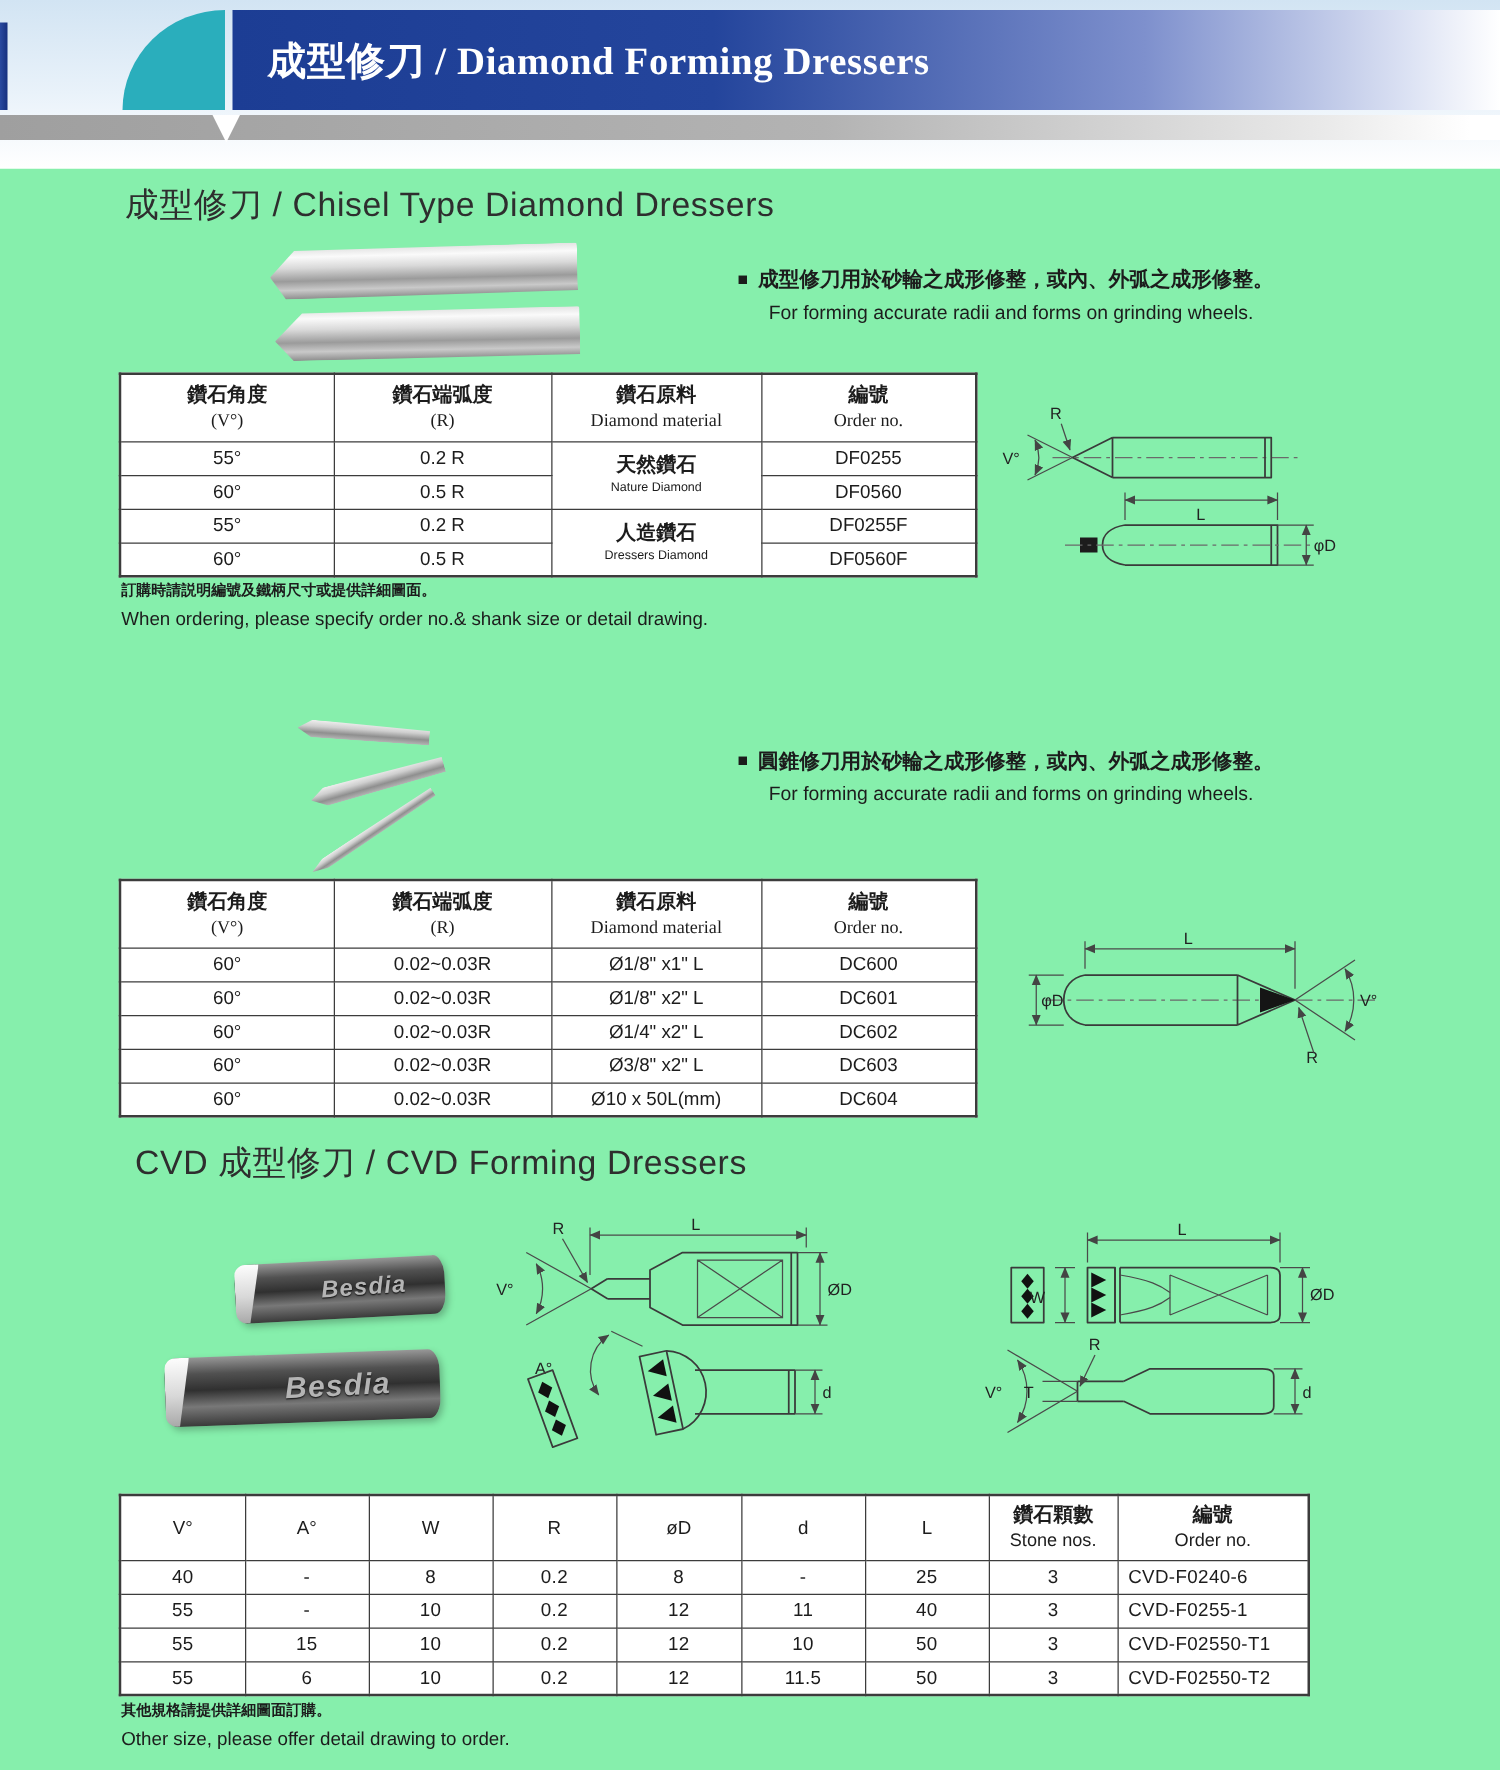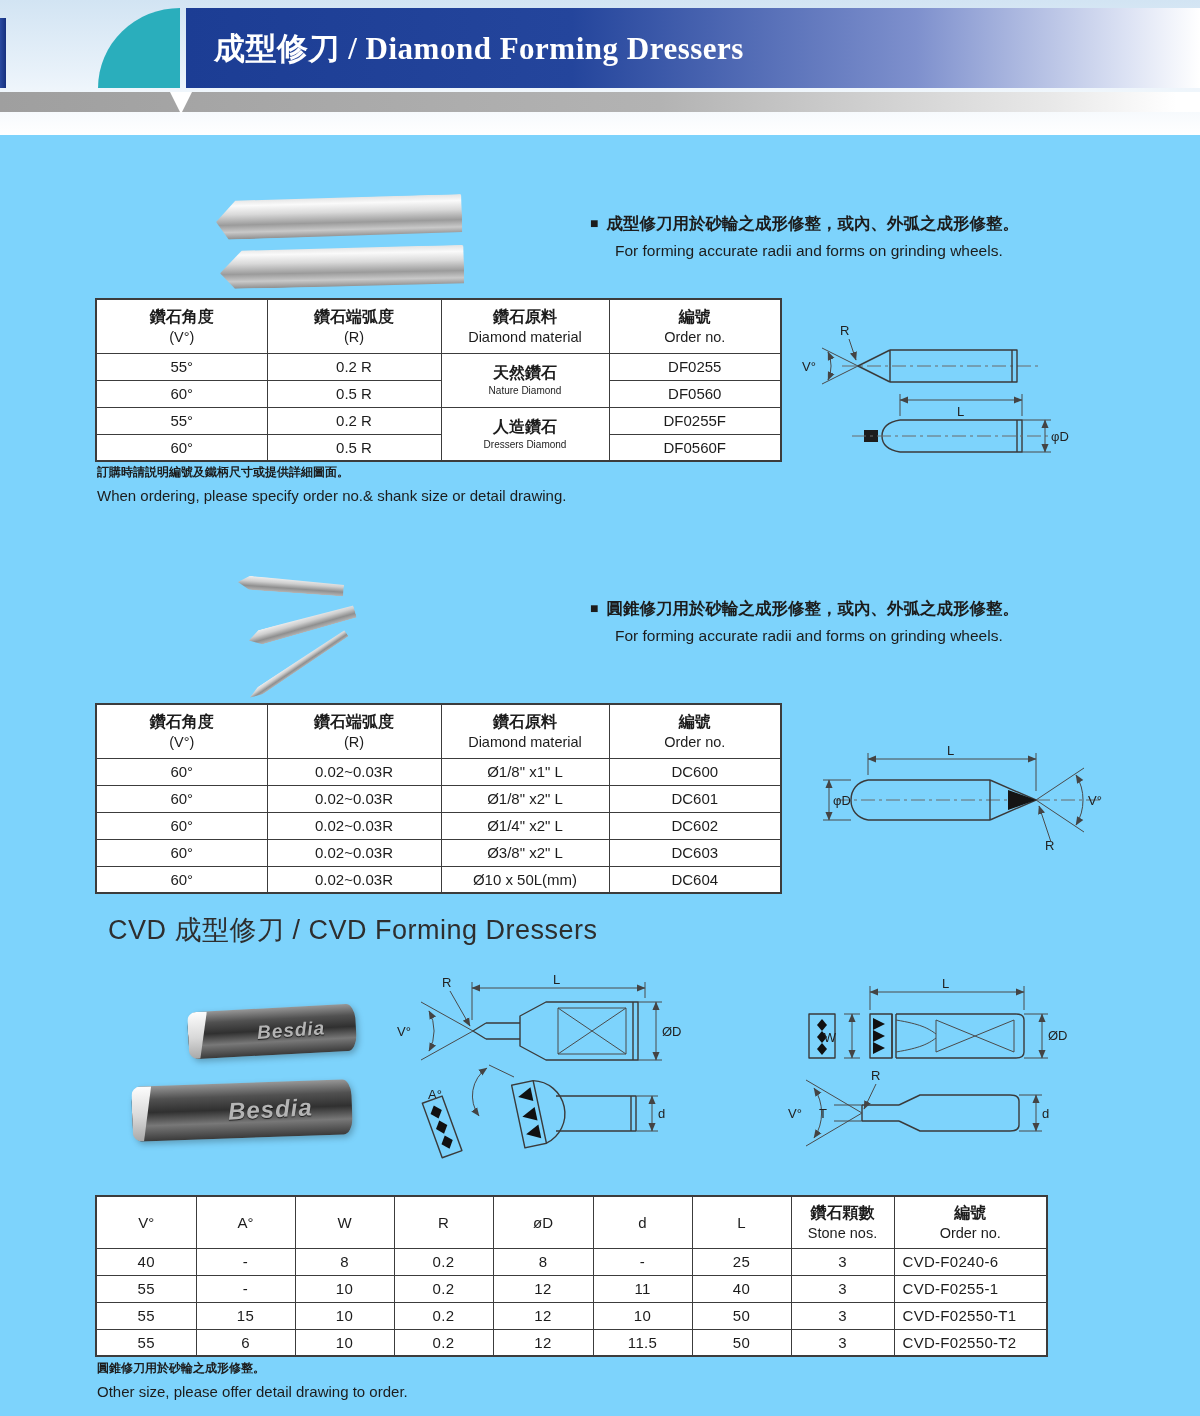--- a/index.html
+++ b/index.html
@@ -1,19 +1,19 @@
 <!DOCTYPE html>
 <html><head>
 <meta charset="utf-8">
 <style>
   * { margin:0; padding:0; box-sizing:border-box; }
   html,body { background:#fff; }
   .page {
     position:relative; width:1200px; height:1416px; margin:0 auto;
-    background:#7dd3fc; overflow:hidden;
+    background:#86efac; overflow:hidden;
     font-family:"Liberation Sans","DejaVu Sans",sans-serif; color:#1c1c1c;
   }
   .abs { position:absolute; }
 
   
   .sky { left:0; top:0; width:1200px; height:135px;
          background:linear-gradient(180deg,#d2e4f3 0%,#e9f2fa 55%,#ffffff 100%); }
   .edge-strip { left:0; top:18px; width:6px; height:70px;
          background:linear-gradient(90deg,#2a4aa0,#16307e); }
   .teal-wing { left:98px; top:8px; width:82px; height:80px;
@@ -38,21 +38,21 @@
   .note .en { font-size:15px; margin-top:6px; white-space:nowrap; }
 
   
   table.spec { border-collapse:collapse; table-layout:fixed; background:#fff;
                border:2px solid #3c3c3c; }
   table.spec th, table.spec td { border:1px solid #3c3c3c; text-align:center; vertical-align:middle; padding:0; }
   table.spec th { font-weight:400; }
   .hzh { font-size:16px; font-weight:700; line-height:1.35; }
   .hsub { font-size:14.5px; font-weight:400; line-height:1.3; }
   table.spec td { font-size:15px; height:27px; }
-  .t12 th { height:54px; }
+  .t12 th { height:54px;font-family:Liberation Serif, serif; }
   .mat .mzh { font-size:16px; font-weight:700; line-height:1.4; }
   .mat .men { font-size:10px; line-height:1.35; }
   .t3 th { height:52px; font-size:15px; }
   .t3 td { height:28px; letter-spacing:.3px; }
   .t3 td.ordno { text-align:left; padding-left:8px; }
 
   
   .rod { position:absolute;
     background:linear-gradient(180deg,#e3e3e3 0%,#fafafa 16%,#d9d9d9 38%,#9b9b9b 64%,#c9c9c9 82%,#8d8d8d 100%);
     border-radius:2px; }
@@ -95,20 +95,21 @@
 
   <div class="abs sky"></div>
   <div class="abs edge-strip"></div>
   <div class="abs teal-wing"></div>
   <div class="abs banner">
     <div class="banner-title">成型修刀 / Diamond Forming Dressers</div>
   </div>
   <div class="abs gray-bar"></div>
   <div class="abs gray-notch"></div>
 
+  <div class="abs sec-title" style="left:100px;top:146px">成型修刀 / Chisel Type Diamond Dressers</div>
 
   <div class="rod r1"></div>
   <div class="rod r2"></div>
 
   <div class="abs desc" style="left:590px;top:213px">
     <div class="zh"><span class="bullet">■</span><span>成型修刀用於砂輪之成形修整，或內、外弧之成形修整。</span></div>
     <div class="en">For forming accurate radii and forms on grinding wheels.</div>
   </div>
 
   <table class="spec t12 abs" style="left:95px;top:298px;width:685px">
@@ -440,17 +441,17 @@
       <td>12</td>
       <td>11.5</td>
       <td>50</td>
       <td>3</td>
       <td class="ordno">CVD-F02550-T2</td>
     </tr>
   </tbody>
     </table>
 
   <div class="abs note" style="left:97px;top:1360px">
-    <div class="zh">圓錐修刀用於砂輪之成形修整。</div>
+    <div class="zh">其他規格請提供詳細圖面訂購。</div>
     <div class="en">Other size, please offer detail drawing to order.</div>
   </div>
 
 </div>
 
 </body></html>

